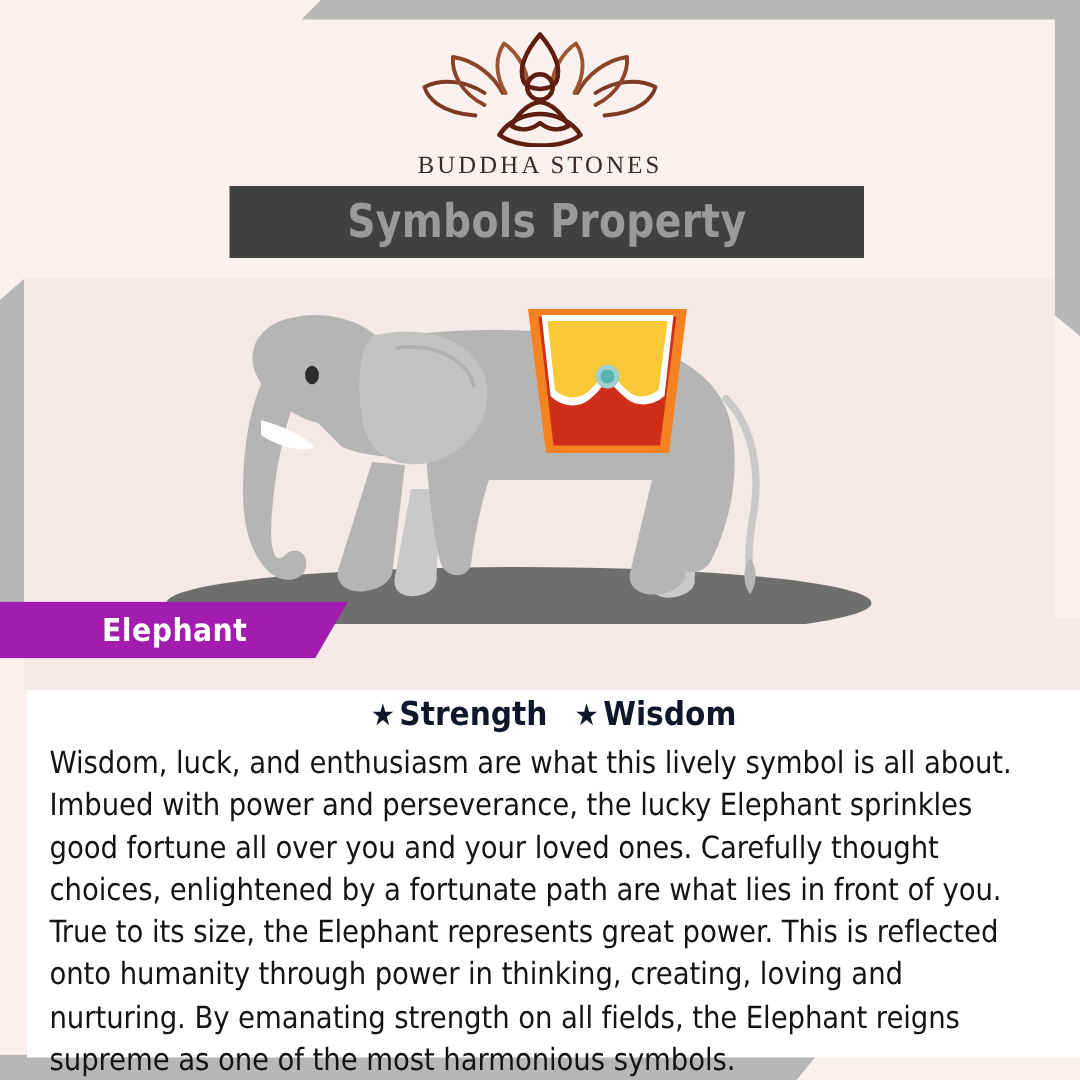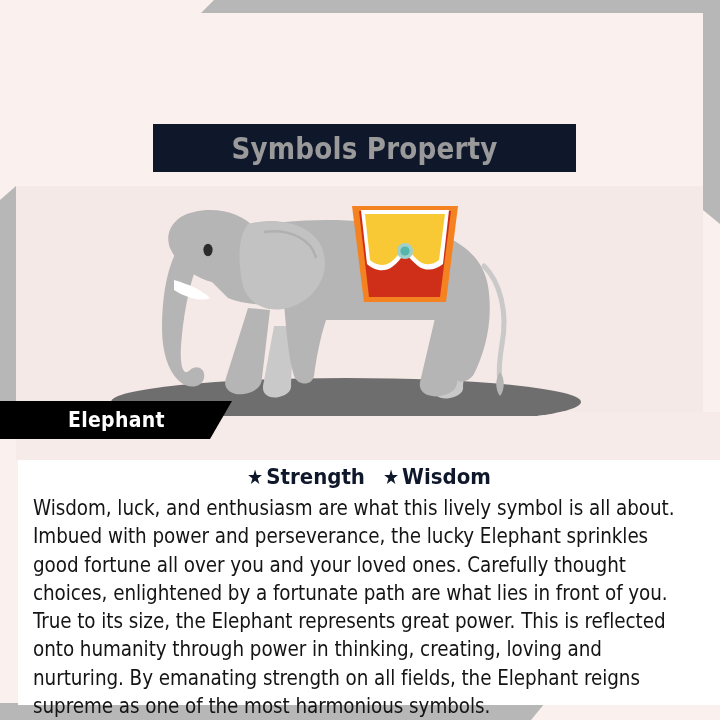--- a/index.html
+++ b/index.html
@@ -102,21 +102,21 @@
     font-weight: 400;
   }
 
   
   .title-banner {
     position: absolute;
     top: 124px;
     left: 153px;
     width: 423px;
     height: 48px;
-    background: #0f172a;
+    background: #404040;
     display: flex;
     align-items: center;
     justify-content: center;
     z-index: 4;
   }
   .title-text {
     font-family: "Liberation Sans Narrow", "DejaVu Sans Condensed", "Liberation Sans", sans-serif;
     font-size: 31px;
     font-weight: bold;
     color: #9a9a9a;
@@ -134,21 +134,21 @@
     z-index: 3;
   }
 
   
   .name-tab {
     position: absolute;
     top: 401px;
     left: 0;
     width: 232px;
     height: 38px;
-    background: #000000;
+    background: #a21caf;
     clip-path: polygon(0 0, 100% 0, calc(100% - 22px) 100%, 0 100%);
     display: flex;
     align-items: center;
     z-index: 6;
   }
   .name-tab-label {
     margin-left: 68px;
     color: #ffffff;
     font-family: "Liberation Sans Narrow", "DejaVu Sans Condensed", "Liberation Sans", sans-serif;
     font-size: 21px;
@@ -200,20 +200,49 @@
 
   <div class="ribbon ribbon-top"></div>
   <div class="ribbon ribbon-right"></div>
   <div class="ribbon ribbon-left"></div>
   <div class="ribbon ribbon-bottom"></div>
 
   <div class="panel-top"></div>
   <div class="panel-mid"></div>
   <div class="panel-elephant-strip"></div>
 
+  <div class="logo-block">
+    <svg class="logo-mark" width="170" height="80" viewBox="0 0 170 80">
+      <g fill="none" stroke="#6d2615" stroke-width="2.6" stroke-linecap="round" stroke-linejoin="round">
+
+        <path d="M42 59 C18 57 10 47 8 40 C20 34 36 36 48 44" stroke="#7d3a22"></path>
+
+        <path d="M128 59 C152 57 160 47 162 40 C150 34 134 36 122 44" stroke="#7d3a22"></path>
+
+        <path d="M48 52 C32 44 26 30 27 20 C41 22 54 32 60 44" stroke="#8a4325"></path>
+
+        <path d="M122 52 C138 44 144 30 143 20 C129 22 116 32 110 44" stroke="#8a4325"></path>
+
+        <path d="M62 44 C55 32 55 20 61 11 C70 17 76 28 77 38" stroke="#9c5530"></path>
+
+        <path d="M108 44 C115 32 115 20 109 11 C100 17 94 28 93 38" stroke="#9c5530"></path>
+
+        <path d="M85 5 C74 18 71 28 74 36 C77 43 93 43 96 36 C99 28 96 18 85 5 Z" stroke="#5e1f10" stroke-width="3"></path>
+      </g>
+      <g fill="none" stroke="#5e1f10" stroke-width="3" stroke-linecap="round" stroke-linejoin="round">
+
+        <circle cx="85" cy="40" r="8.5"></circle>
+
+        <path d="M85 50 C77 51 70 58 66 66 C73 70 80 68 85 64 C90 68 97 70 104 66 C100 58 93 51 85 50 Z"></path>
+
+        <path d="M58 72 C64 62 76 58 85 58 C94 58 106 62 112 72 C104 78 94 79 85 79 C76 79 66 78 58 72 Z"></path>
+      </g>
+    </svg>
+    <span class="logo-wordmark">BUDDHA STONES</span>
+  </div>
 
   <div class="title-banner">
     <span class="title-text">Symbols Property</span>
   </div>
 
   <svg class="illustration" viewBox="0 0 687 230">
 
     <ellipse cx="330" cy="216" rx="235" ry="24" fill="#6e6e6e"></ellipse>
 
     <path d="M432 140 L418 202 C417 210 425 214 434 212 C443 210 448 206 447 200 L452 140 Z" fill="#c9c9c9"></path>

